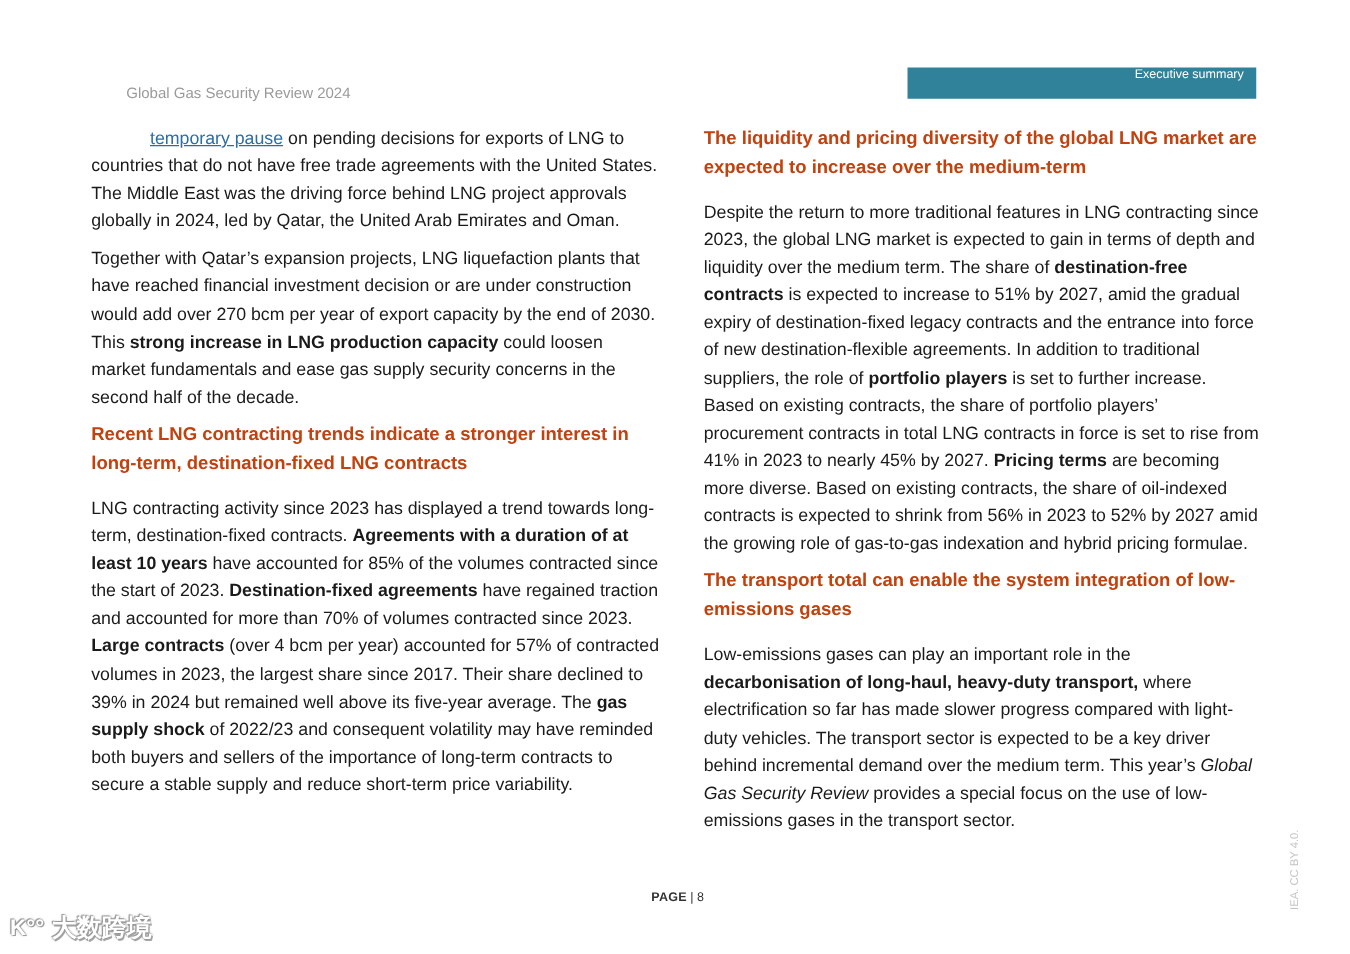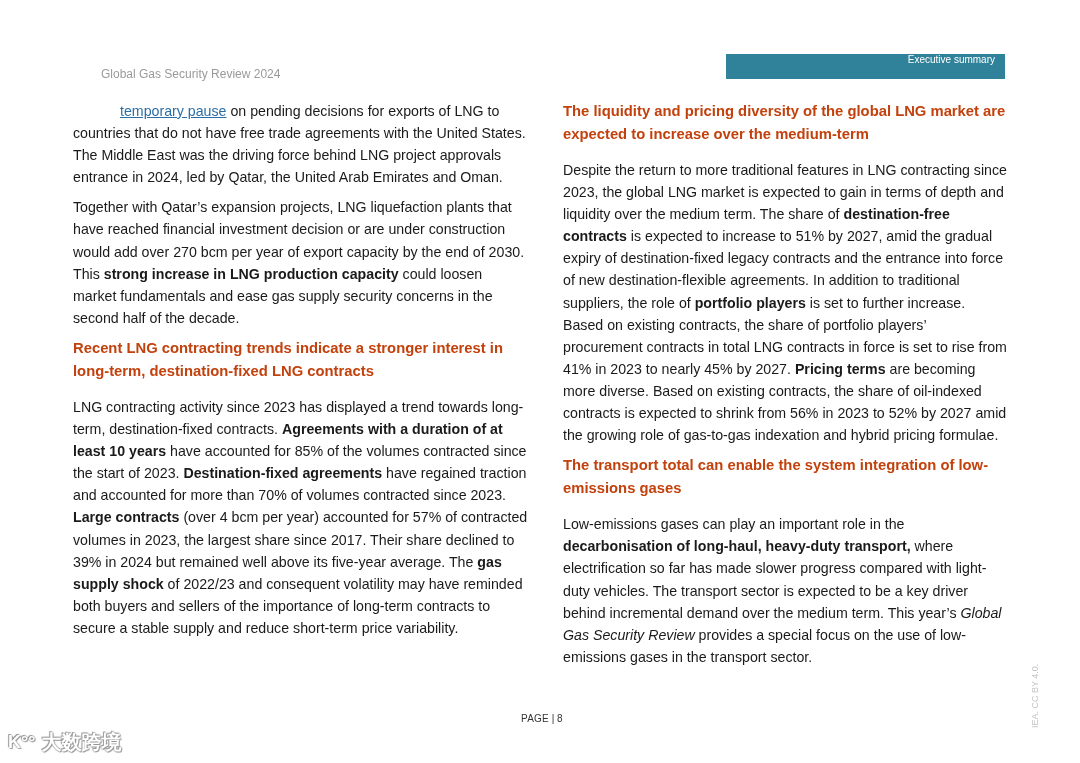--- a/index.html
+++ b/index.html
@@ -22,42 +22,42 @@
   .col-right { left: 563px; width: 445px; }
   .col p { margin: 0 0 8px 0; }
   .col h2 {
     margin: 0 0 13px 0; font-size: 14.8px; line-height: 23px; font-weight: bold; color: #c2410c;
   }
   .col b { font-weight: bold; }
   .col a { color: #2b6ea5; text-decoration: underline; margin-left: 47px; }
   .page-num {
     position: absolute; left: 521px; top: 713px; font-size: 10px; color: #333;
   }
-  .page-num .sc { font-size: 10px; letter-spacing: 0.2px; }
+  .page-num .sc { font-size: 10px; letter-spacing: 0.2px; font-weight: bold; }
   .license {
     position: absolute; left: 1030px; top: 728px; transform-origin: left top; transform: rotate(-90deg);
     font-size: 9px; color: #c4c4c4; white-space: nowrap;
   }
   .watermark {
     position: absolute; left: 8px; top: 729px; display: flex; align-items: center; gap: 6px;
     color: #ffffff; font-size: 20px; font-weight: bold;
     text-shadow: 0 0 1px #888, 0 0 2px #888, 1px 1px 0 #aaa, -1px -1px 0 #aaa;
   }
   .watermark .logo { font-size: 18px; }
 </style>
 </head>
 <body>
 
 <div class="doc-title">Global Gas Security Review 2024</div>
 <div class="section-tab">
   <span>Executive summary</span>
 </div>
 
 <div class="col col-left">
-  <p><a href="#">temporary pause</a><span> on pending decisions for exports of LNG to countries that do not have free trade agreements with the United States. The Middle East was the driving force behind LNG project approvals entrance in 2024, led by Qatar, the United Arab Emirates and Oman.</span></p>
+  <p><a href="#">temporary pause</a><span> on pending decisions for exports of LNG to countries that do not have free trade agreements with the United States. The Middle East was the driving force behind LNG project approvals globally in 2024, led by Qatar, the United Arab Emirates and Oman.</span></p>
   <p><span>Together with Qatar’s expansion projects, LNG liquefaction plants that have reached financial investment decision or are under construction would add over 270 bcm per year of export capacity by the end of 2030. This </span><b>strong increase in LNG production capacity</b><span> could loosen market fundamentals and ease gas supply security concerns in the second half of the decade.</span></p>
   <h2>Recent LNG contracting trends indicate a stronger interest in long-term, destination-fixed LNG contracts</h2>
   <p><span>LNG contracting activity since 2023 has displayed a trend towards long-term, destination-fixed contracts. </span><b>Agreements with a duration of at least 10 years</b><span> have accounted for 85% of the volumes contracted since the start of 2023. </span><b>Destination-fixed agreements</b><span> have regained traction and accounted for more than 70% of volumes contracted since 2023. </span><b>Large contracts</b><span> (over 4 bcm per year) accounted for 57% of contracted volumes in 2023, the largest share since 2017. Their share declined to 39% in 2024 but remained well above its five-year average. The </span><b>gas supply shock</b><span> of 2022/23 and consequent volatility may have reminded both buyers and sellers of the importance of long-term contracts to secure a stable supply and reduce short-term price variability.</span></p>
 </div>
 
 <div class="col col-right">
   <h2>The liquidity and pricing diversity of the global LNG market are expected to increase over the medium-term</h2>
   <p><span>Despite the return to more traditional features in LNG contracting since 2023, the global LNG market is expected to gain in terms of depth and liquidity over the medium term. The share of </span><b>destination-free contracts</b><span> is expected to increase to 51% by 2027, amid the gradual expiry of destination-fixed legacy contracts and the entrance into force of new destination-flexible agreements. In addition to traditional suppliers, the role of </span><b>portfolio players</b><span> is set to further increase. Based on existing contracts, the share of portfolio players’ procurement contracts in total LNG contracts in force is set to rise from 41% in 2023 to nearly 45% by 2027. </span><b>Pricing terms</b><span> are becoming more diverse. Based on existing contracts, the share of oil-indexed contracts is expected to shrink from 56% in 2023 to 52% by 2027 amid the growing role of gas-to-gas indexation and hybrid pricing formulae.</span></p>
   <h2>The transport total can enable the system integration of low-emissions gases</h2>
   <p><span>Low-emissions gases can play an important role in the </span><b>decarbonisation of long-haul, heavy-duty transport,</b><span> where electrification so far has made slower progress compared with light-duty vehicles. The transport sector is expected to be a key driver behind incremental demand over the medium term. This year’s </span><i>Global Gas Security Review</i><span> provides a special focus on the use of low-emissions gases in the transport sector.</span></p>

